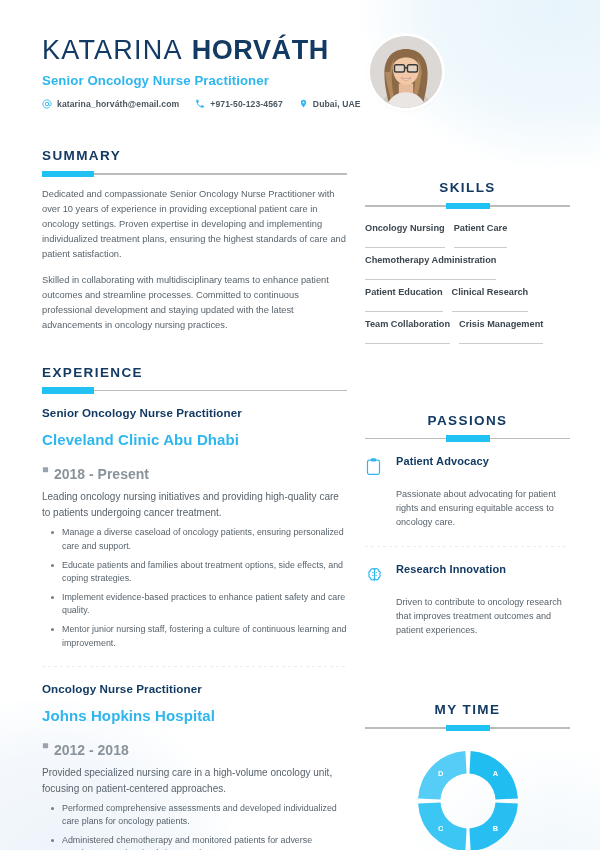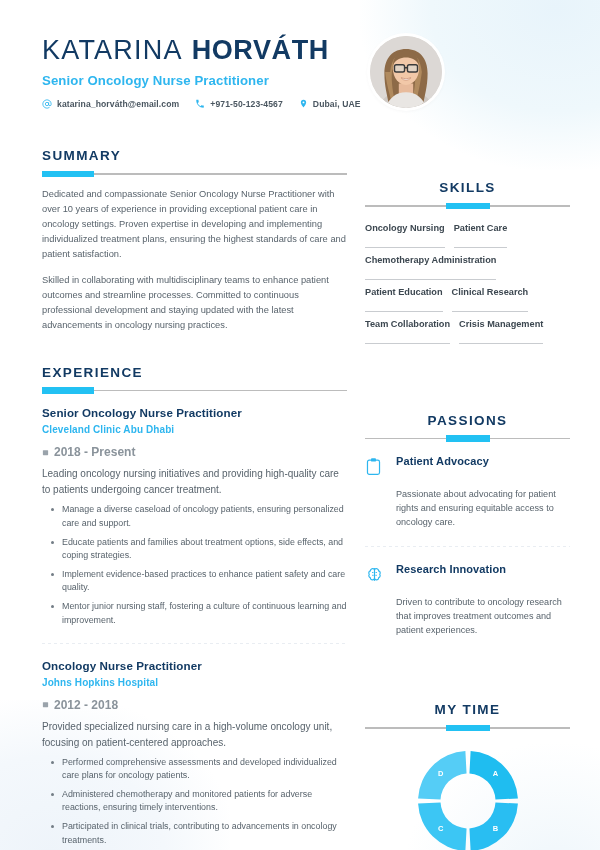--- a/index.html
+++ b/index.html
@@ -142,32 +142,31 @@
     height: 1px;
     background-image: repeating-linear-gradient(to right, #e9edf2 0 3px, rgba(255,255,255,0) 3px 6px);
   }
   .job-role {
     font-size: 11.6px;
     font-weight: 700;
     color: #123a63;
     letter-spacing: 0.1px;
   }
   .job-company {
-    margin-top: 5px;
-    font-size: 10px;
+    margin-top: 12px;
+    font-size: 15px;
     font-weight: 700;
     color: #2eb6ef;
     letter-spacing: 0.1px;
   }
   .job-date {
-    margin-top: 10px;
+    margin-top: 18px;
     display: flex;
-    align-items: center;
     gap: 5px;
-    font-size: 12px;
+    font-size: 14px;
     color: #8a939b;
     font-weight: 600;
   }
   .job-date svg { display: block; flex: none; }
   .job-desc {
     margin-top: 7px;
     font-size: 10px;
     line-height: 1.6;
     color: #58636c;
   }

